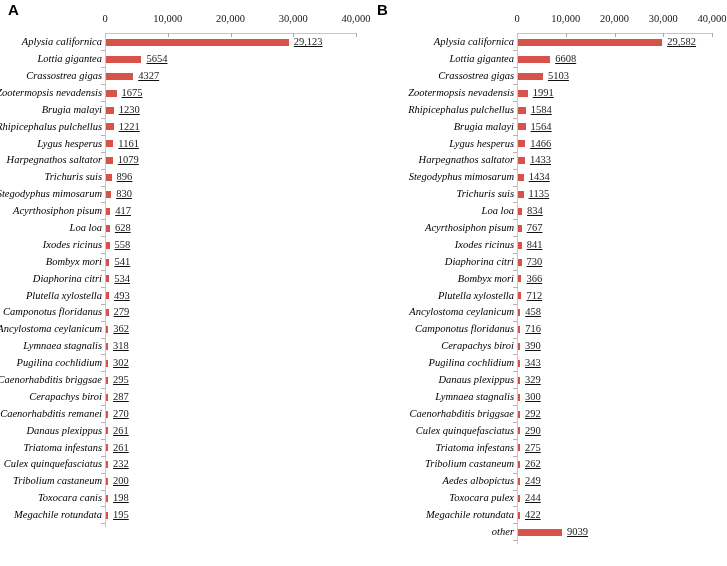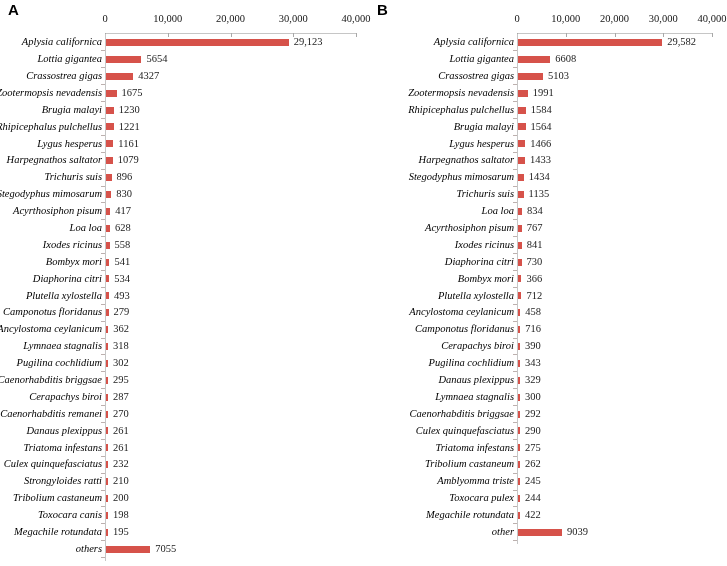--- a/index.html
+++ b/index.html
@@ -35,21 +35,21 @@
   .panel-b .axis-header { margin-left: 154px; width: 195px; }
   .tick-label {
     position: absolute; top: 4px;
     transform: translateX(-50%);
     font-size: 10.5px; line-height: 1; white-space: nowrap; color: #151515;
   }
   .tick-mark {
     position: absolute; bottom: -4px;
     width: 1px; height: 4px; background: var(--tick);
   }
-  .rows { position: relative; border-left: 1px solid var(--axis); }
+  .rows { position: relative; border-left: 1px solid var(--axis); text-decoration: underline; }
   .panel-a .rows { margin-left: 105px; width: 251px; }
   .panel-b .rows { margin-left: 154px; width: 195px; }
   .rows { padding-bottom: 3px; }
   .row {
     position: relative;
     height: 16.9px;
     display: flex;
     align-items: center;
   }
   .row::after {
@@ -226,43 +226,33 @@
             <span class="cat">Triatoma infestans</span>
             <div class="bar" style="width: 0.6525%;"></div>
             <span class="val">261</span>
           </div>
           <div class="row">
             <span class="cat">Culex quinquefasciatus</span>
             <div class="bar" style="width: 0.58%;"></div>
             <span class="val">232</span>
           </div>
           <div class="row">
-            <span class="cat">Strongyloides ratti</span>
-            <div class="bar" style="width: 0.525%;"></div>
-            <span class="val">210</span>
-          </div>
-          <div class="row">
             <span class="cat">Tribolium castaneum</span>
             <div class="bar" style="width: 0.5%;"></div>
             <span class="val">200</span>
           </div>
           <div class="row">
             <span class="cat">Toxocara canis</span>
             <div class="bar" style="width: 0.495%;"></div>
             <span class="val">198</span>
           </div>
           <div class="row">
             <span class="cat">Megachile rotundata</span>
             <div class="bar" style="width: 0.4875%;"></div>
             <span class="val">195</span>
-          </div>
-          <div class="row">
-            <span class="cat">others</span>
-            <div class="bar" style="width: 17.6375%;"></div>
-            <span class="val">7055</span>
           </div>
         </div>
     </div>
   </section>
 
   <section class="panel panel-b">
     <div class="panel-letter">B</div>
     <div class="chart">
       <div class="axis-header">
           <span class="tick-label" style="left: 0%;">0</span>
@@ -401,23 +391,23 @@
             <span class="cat">Triatoma infestans</span>
             <div class="bar" style="width: 0.6875%;"></div>
             <span class="val">275</span>
           </div>
           <div class="row">
             <span class="cat">Tribolium castaneum</span>
             <div class="bar" style="width: 0.655%;"></div>
             <span class="val">262</span>
           </div>
           <div class="row">
-            <span class="cat">Amblyomma triste</span>
-            <div class="bar" style="width: 0.6125%;"></div>
-            <span class="val">245</span>
+            <span class="cat">Aedes albopictus</span>
+            <div class="bar" style="width: 0.6225%;"></div>
+            <span class="val">249</span>
           </div>
           <div class="row">
             <span class="cat">Toxocara pulex</span>
             <div class="bar" style="width: 0.61%;"></div>
             <span class="val">244</span>
           </div>
           <div class="row">
             <span class="cat">Megachile rotundata</span>
             <div class="bar" style="width: 0.5875%;"></div>
             <span class="val">422</span>

